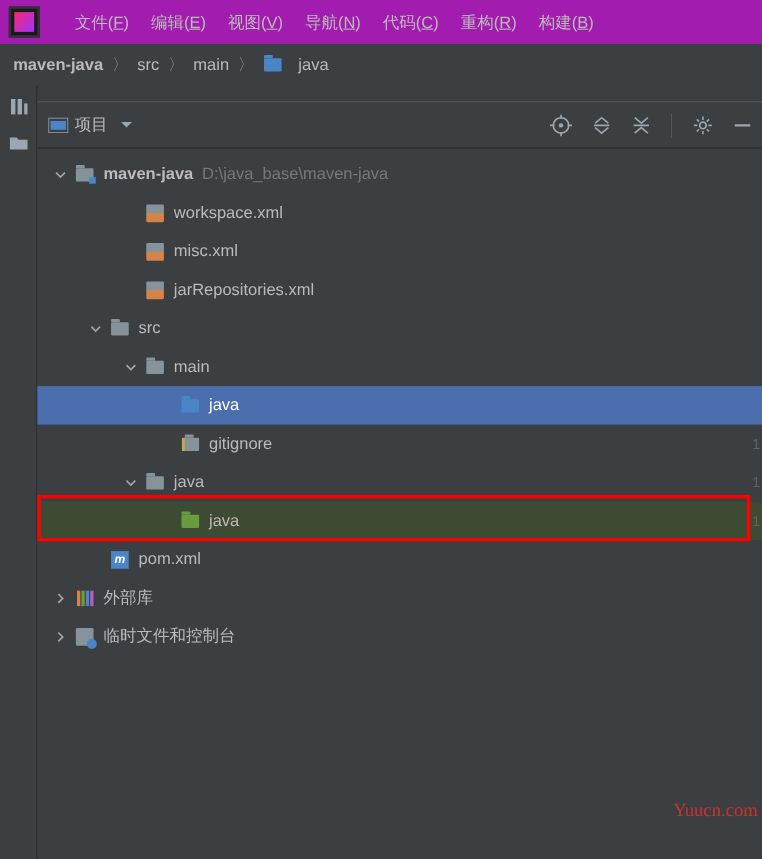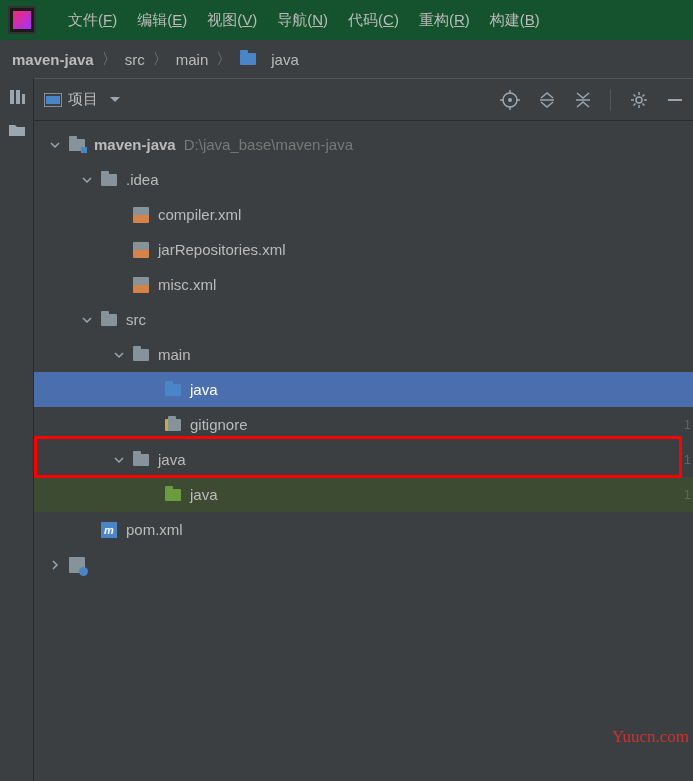--- a/index.html
+++ b/index.html
@@ -1,27 +1,27 @@
 <!DOCTYPE html>
 <html><head>
 <meta charset="utf-8">
 <style>
 * { margin: 0; padding: 0; box-sizing: border-box; font-family: "Microsoft YaHei", "Segoe UI", sans-serif; }
 body { background: #3c3f41; color: #bbbbbb; width: 693px; height: 781px; overflow: hidden; font-size: 15px; }
-.titlebar { background: #14532d; height: 40px; display: flex; align-items: center; padding: 0 8px; gap: 4px; }
+.titlebar { background: #a21caf; height: 40px; display: flex; align-items: center; padding: 0 8px; gap: 4px; }
 .app-icon { width: 28px; height: 28px; background: #1a1a1a; border: 2px solid #333; display:flex; align-items:center; justify-content:center; }
 .app-icon-inner { width: 18px; height: 18px; background: linear-gradient(135deg, #f5286e, #a033ff); }
 .menu-item { padding: 4px 10px; color: #bbb; cursor: pointer; }
 .menu-item u { text-decoration: underline; }
 .breadcrumb { background: #3c3f41; height: 38px; display: flex; align-items: center; padding: 0 12px; gap: 8px; color: #bbb; }
 .crumb { display:flex; align-items:center; gap:6px; }
 .crumb-sep { color: #888; }
 .main { display: flex; height: calc(781px - 78px); }
 .sidebar-tabs { width: 34px; background: #3c3f41; border-right: 1px solid #2b2b2b; display:flex; flex-direction:column; align-items:center; padding-top:10px; gap:16px; }
-.tool-window { flex: 1; display: flex; flex-direction: column; background: #3c3f41; border-top: 1px solid #515658; position:relative; }
+.tool-window { flex: 1; display: flex; flex-direction: column; background: #3c3f41; border-top: 1px solid #515658; position:relative;margin-top:14px; }
 .tool-header { height: 42px; display: flex; align-items: center; padding: 0 10px; border-bottom: 1px solid #2b2b2b; gap:8px; }
 .tool-title { display:flex; align-items:center; gap:6px; color:#bbb; }
 .tool-actions { margin-left: auto; display: flex; gap: 18px; align-items:center; }
 .tool-sep { width:1px; height:22px; background:#555; }
 .tree { padding: 6px 0; position:relative; }
 .row { height: 35px; display: flex; align-items: center; padding-left: 10px; white-space: nowrap; }
 .row.selected { background: #4b6eaf; color: #fff; }
 .row.testroot { background: #3e4b33; }
 .arrow { width: 14px; color:#9aa7b0; margin-right:4px; display:inline-flex; }
 .indent { display:inline-block; }
@@ -144,51 +144,39 @@
               <path d="M1 3l4 4 4-4" fill="none" stroke="#9aa7b0" stroke-width="1.5"></path>
             </svg>
           </span>
         <span class="ficon">
             <span class="folder-icon folder-module"></span>
           </span>
         <b>maven-java</b>
         <span class="path-text">D:\java_base\maven-java</span>
       </div>
       <div class="row">
-        <span class="indent" style="width:38px"></span>
-        <span class="arrow">
-            <svg width="10" height="10">
-              <path d="M1 3l4 4 4-4" fill="none" stroke="#9aa7b0" stroke-width="1.5"></path>
-            </svg>
-          </span>
-        <span class="ficon">
-            <span class="folder-icon"></span>
-          </span>
-        <span>.idea</span>
-      </div>
-      <div class="row">
           <span class="indent" style="width:88px"></span>
           <span class="ficon">
             <span class="file-xml"></span>
           </span>
-          <span>compiler.xml</span>
+          <span>workspace.xml</span>
         </div>
       <div class="row">
           <span class="indent" style="width:88px"></span>
           <span class="ficon">
             <span class="file-xml"></span>
           </span>
-          <span>jarRepositories.xml</span>
+          <span>misc.xml</span>
         </div>
       <div class="row">
           <span class="indent" style="width:88px"></span>
           <span class="ficon">
             <span class="file-xml"></span>
           </span>
-          <span>misc.xml</span>
+          <span>jarRepositories.xml</span>
         </div>
       <div class="row">
         <span class="indent" style="width:38px"></span>
         <span class="arrow">
             <svg width="10" height="10">
               <path d="M1 3l4 4 4-4" fill="none" stroke="#9aa7b0" stroke-width="1.5"></path>
             </svg>
           </span>
         <span class="ficon">
             <span class="folder-icon"></span>
@@ -251,22 +239,40 @@
         <span>pom.xml</span>
       </div>
       <div class="row">
         <span class="indent" style="width:6px"></span>
         <span class="arrow">
             <svg width="10" height="10">
               <path d="M3 1l4 4-4 4" fill="none" stroke="#9aa7b0" stroke-width="1.5"></path>
             </svg>
           </span>
         <span class="ficon">
+            <span class="lib-icon">
+              <span style="background:#d6834a"></span>
+              <span style="background:#6a9b3e"></span>
+              <span style="background:#4a86c7"></span>
+              <span style="background:#b85cc4"></span>
+            </span>
+          </span>
+        <span>外部库</span>
+      </div>
+      <div class="row">
+        <span class="indent" style="width:6px"></span>
+        <span class="arrow">
+            <svg width="10" height="10">
+              <path d="M3 1l4 4-4 4" fill="none" stroke="#9aa7b0" stroke-width="1.5"></path>
+            </svg>
+          </span>
+        <span class="ficon">
             <span class="scratch-icon"></span>
           </span>
+        <span>临时文件和控制台</span>
       </div>
 
       <div class="highlight-box" style="left:0; top:315px; width:648px; height:42px;"></div>
     </div>
 
     <div class="watermark-r">Yuucn.com</div>
   </div>
 </div>
 
 </body></html>

